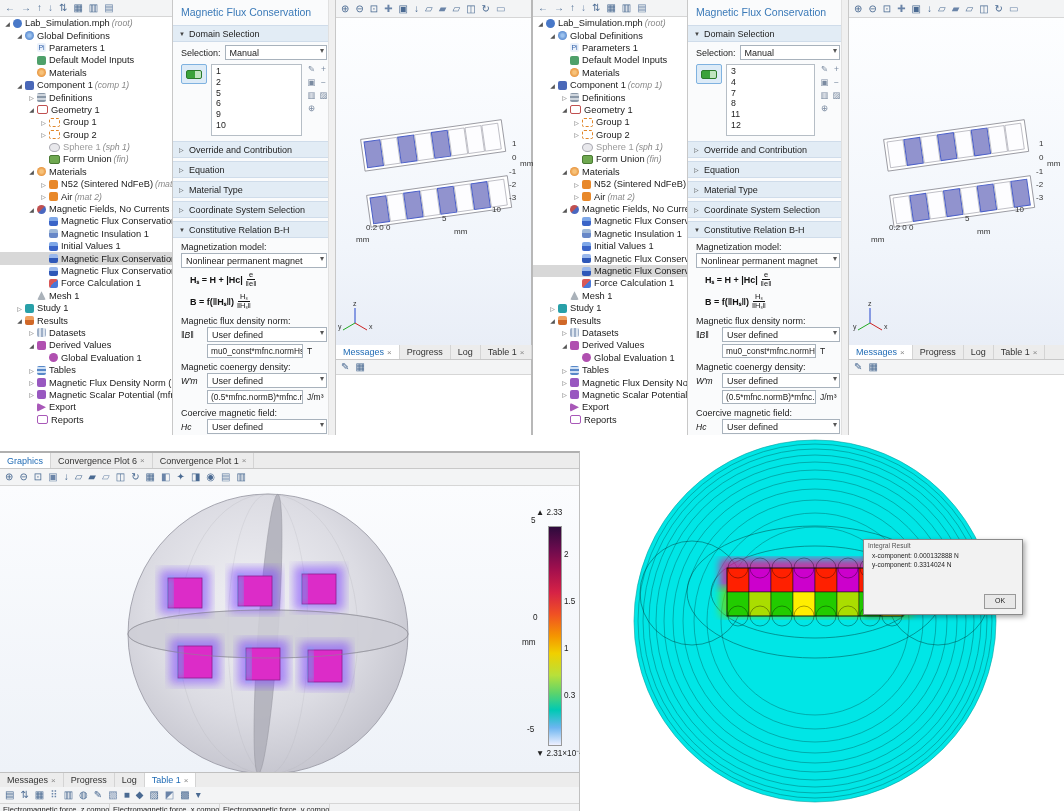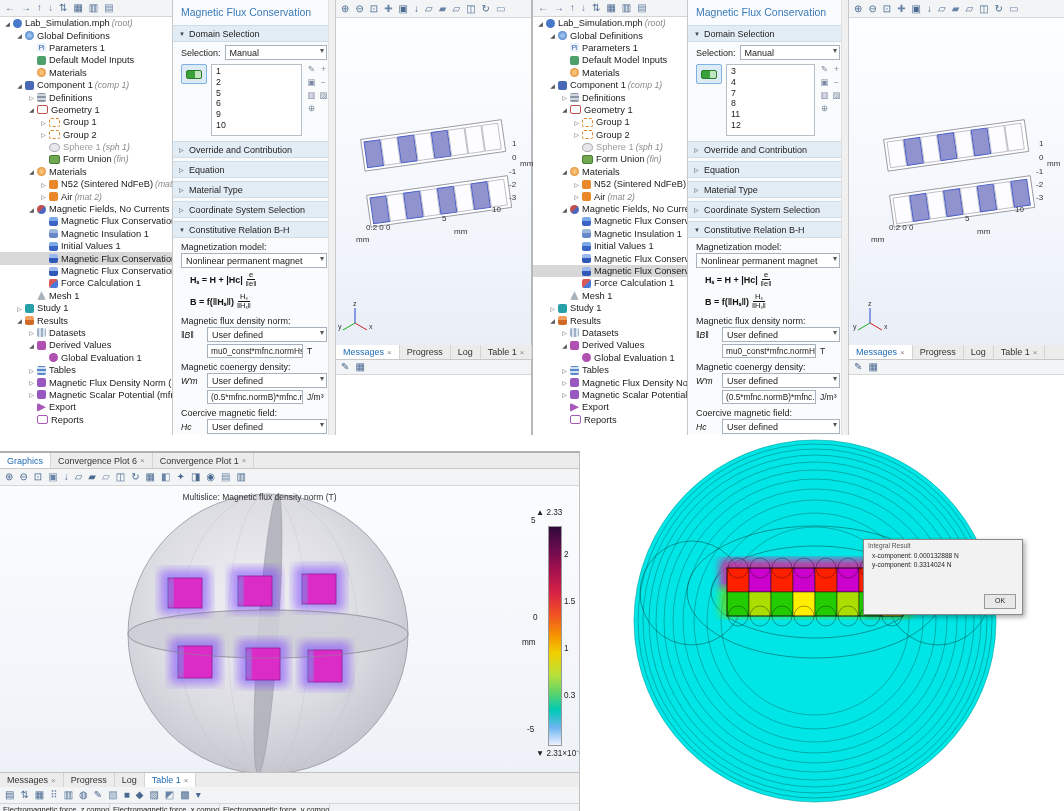--- a/index.html
+++ b/index.html
@@ -895,21 +895,20 @@
         <span class="tbi">↻</span>
         <span class="tbi">▦</span>
         <span class="tbi">◧</span>
         <span class="tbi">✦</span>
         <span class="tbi">◨</span>
         <span class="tbi">◉</span>
         <span class="tbi">▤</span>
         <span class="tbi">▥</span>
       </div>
     <div class="abs" style="top:33px;left:0;right:0;height:286px;background:linear-gradient(180deg,#fbfcfe,#eef2f8);">
-      <div class="abs" style="left:0;right:60px;top:6px;text-align:center;font-size:8.5px;color:#333;">Multislice: Magnetic flux density norm (T)</div>
       <svg width="548" height="286">
         <defs>
           <radialGradient id="sgrad" cx="45%" cy="40%" r="70%">
             <stop offset="0%" stop-color="#f1f1f5"></stop>
               <stop offset="55%" stop-color="#dcdce3"></stop>
               <stop offset="100%" stop-color="#bdbdc7"></stop>
           </radialGradient>
           <filter id="blur5">
               <feGaussianBlur stdDeviation="5"></feGaussianBlur>
             </filter>

